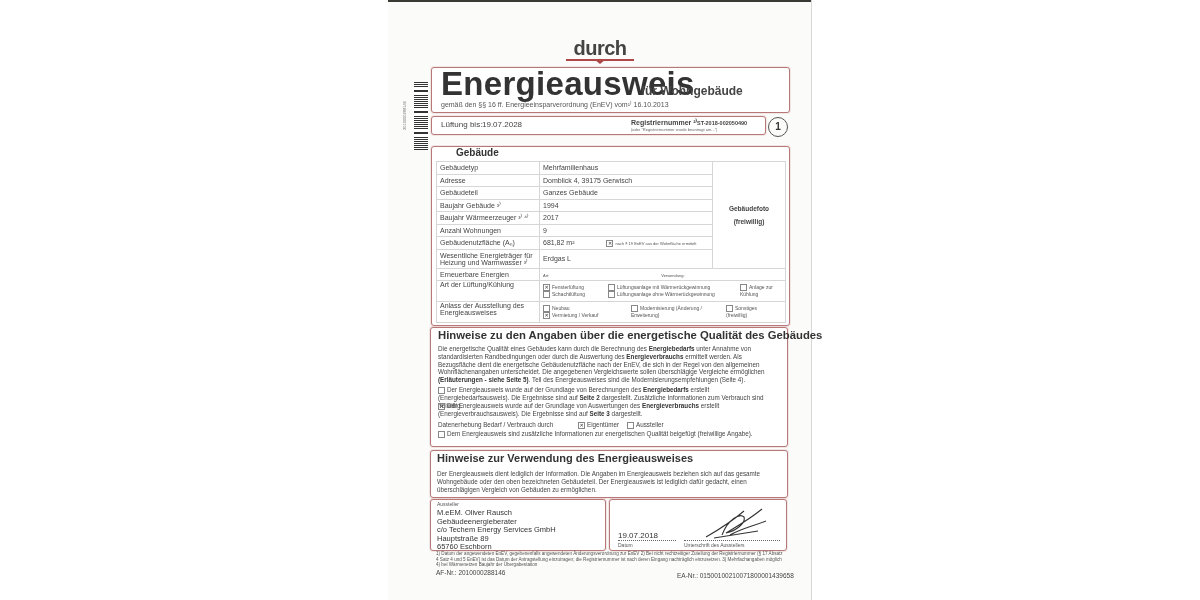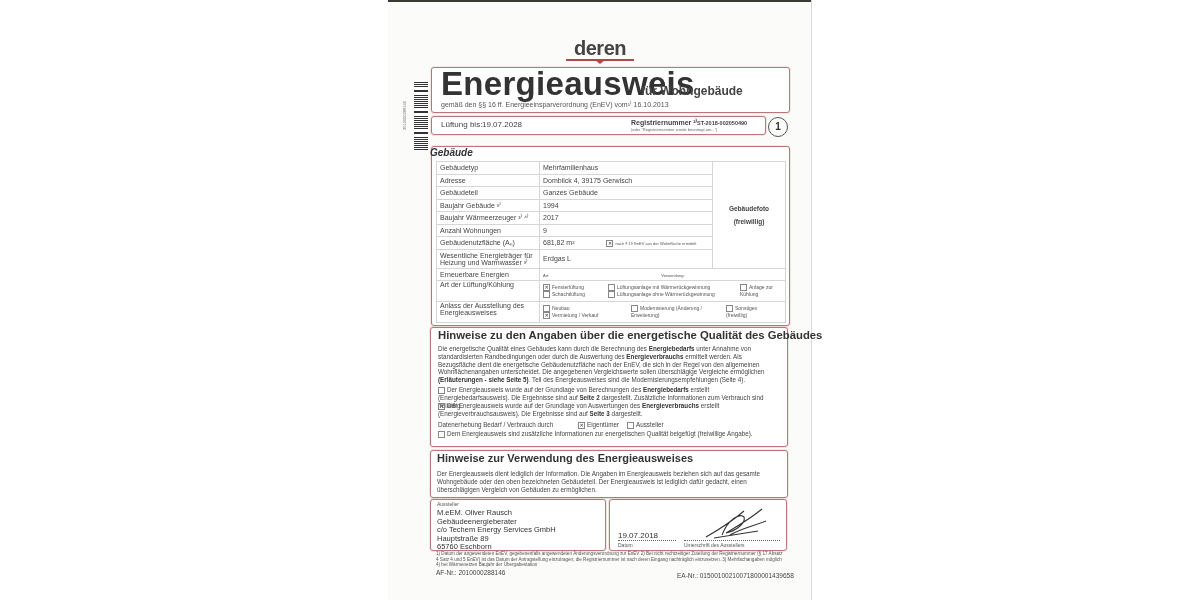--- a/index.html
+++ b/index.html
@@ -45,42 +45,42 @@
   .ea { position:absolute; left:677px; top:572px; font-size:6.5px; color:#444; }
 </style>
 </head>
 <body>
 
 <div class="page"></div>
 <div class="topbar"></div>
 <div class="rightedge"></div>
 
 <div class="logo">
-  <div class="logo-text">deren</div>
+  <div class="logo-text">durch</div>
   <div class="logo-bar"></div>
 </div>
 
 <div class="barcode"></div>
 <div class="barcode-num">2010000288146</div>
 
 <div class="box" style="left:431px; top:67px; width:357px; height:44px;"></div>
 <div class="title-main">Energieausweis</div>
 <div class="title-sub">für Wohngebäude</div>
 <div class="title-law">gemäß den §§ 16 ff. Energieeinsparverordnung (EnEV) vom¹⁾ 16.10.2013</div>
 
 <div class="box" style="left:431px; top:116px; width:333px; height:17px;"></div>
 <div class="valid-label">Lüftung bis:</div>
 <div class="valid-date">19.07.2028</div>
 <div class="reg-label">Registriernummer ²⁾</div>
 <div class="reg-num">ST-2018-002050490</div>
 <div class="reg-note">(oder "Registriernummer wurde beantragt am...")</div>
 <div class="page-circle">1</div>
 
 <div class="box" style="left:431px; top:146px; width:357px; height:178px;"></div>
-<div class="sec-title" style="left:430px; top:147px; font-size:10px;font-style:italic;">Gebäude</div>
+<div class="sec-title" style="left:456px; top:147px; font-size:10px;">Gebäude</div>
 
 <table class="geb">
   <tbody>
       <tr>
     <td class="lbl">Gebäudetyp</td>
     <td class="val">Mehrfamilienhaus</td>
     <td class="photo" rowspan="8">
       <div>Gebäudefoto</div>
       <div>(freiwillig)</div>
     </td>

